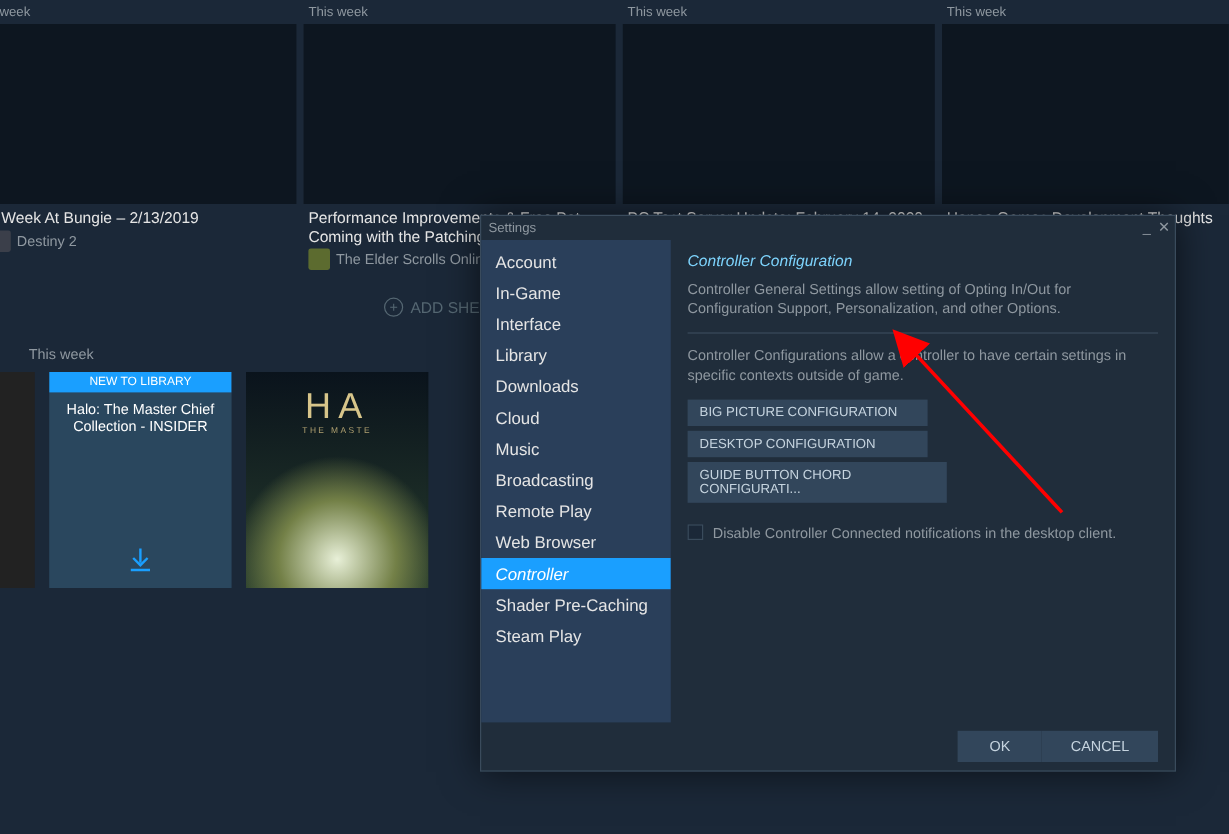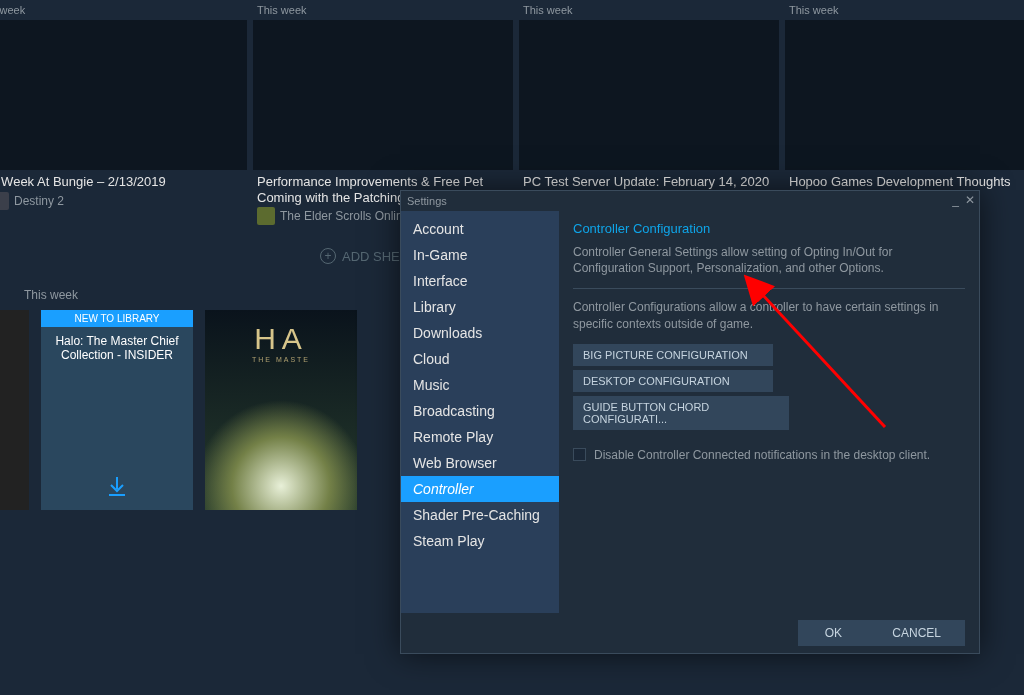--- a/index.html
+++ b/index.html
@@ -71,21 +71,21 @@
     .shelf2 {
       position: absolute;
       top: 288px; left: 24px;
       width: 980px;
     }
     .shelf2 .label {
       font-size: 12px; color: #8f98a0; margin-bottom: 8px;
     }
     .lib-row { display: flex; gap: 12px; }
     .capsule {
-      width: 152px; height: 200px;
+      width: 152px; height: 180px;
       background: #0d1620;
       position: relative;
       overflow: hidden;
     }
     .capsule.gta {
       background: radial-gradient(circle at 40% 35%, #f6d36b 0%, #c97a29 35%, #2d2014 90%);
     }
     .gta-logo {
       position: absolute; top: 60px; left: 10px; right: 10px;
       font-family: Impact, Charcoal, sans-serif;
@@ -116,21 +116,21 @@
     .halo-logo {
       position: absolute; top: 12px; left: 0; right: 0;
       font-family: 'Arial Black', sans-serif;
       font-size: 30px; color: #d7c58a;
       text-align: center; letter-spacing: 6px;
     }
     .halo-sub { font-size: 7px; letter-spacing: 2px; color: #b0a070; }
     
     .settings {
       position: absolute;
-      top: 190px;
+      top: 179px;
       left: 400px;
       width: 580px;
       height: 464px;
       background: #202d3b;
       border: 1px solid #3a4b5c;
       box-shadow: 0 0 30px rgba(0,0,0,0.6);
       display: flex;
       flex-direction: column;
     }
     .settings-titlebar {
@@ -167,21 +167,21 @@
       font-style: italic;
     }
     .settings-content {
       flex: 1;
       padding: 10px 14px;
       font-size: 12px;
       color: #8f98a0;
       position: relative;
     }
     .settings-content h4 {
-      font-size: 13px; font-weight: normal; color: #0ea5e9; margin-bottom: 8px;
+      font-size: 13px; font-weight: normal; color: #7dd3fc; margin-bottom: 8px; font-style: italic;
     }
     .settings-content p { line-height: 1.35; margin-bottom: 12px; }
     .hr { height: 1px; background: #3a4b5c; margin: 10px 0; }
     .cfg-btn {
       display: block;
       background: #32465b;
       padding: 5px 10px;
       font-size: 11px;
       color: #c6d4df;
       border: none;

